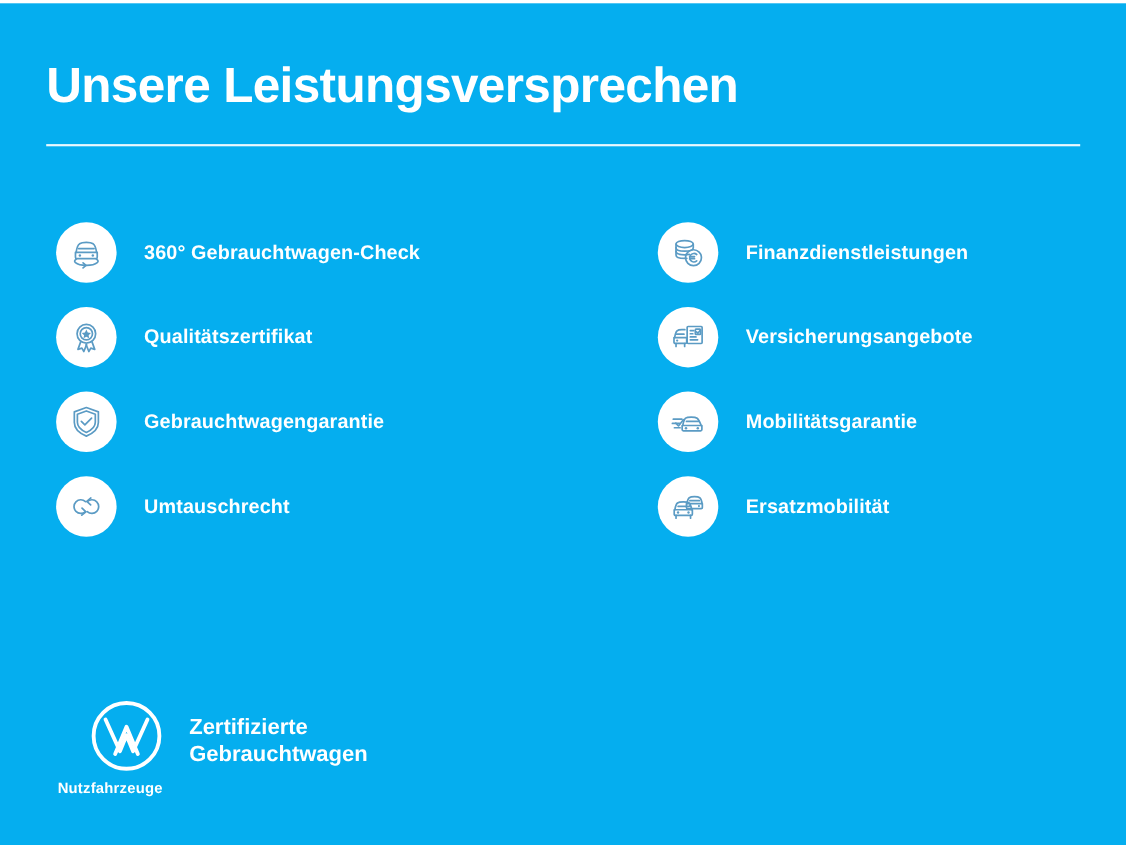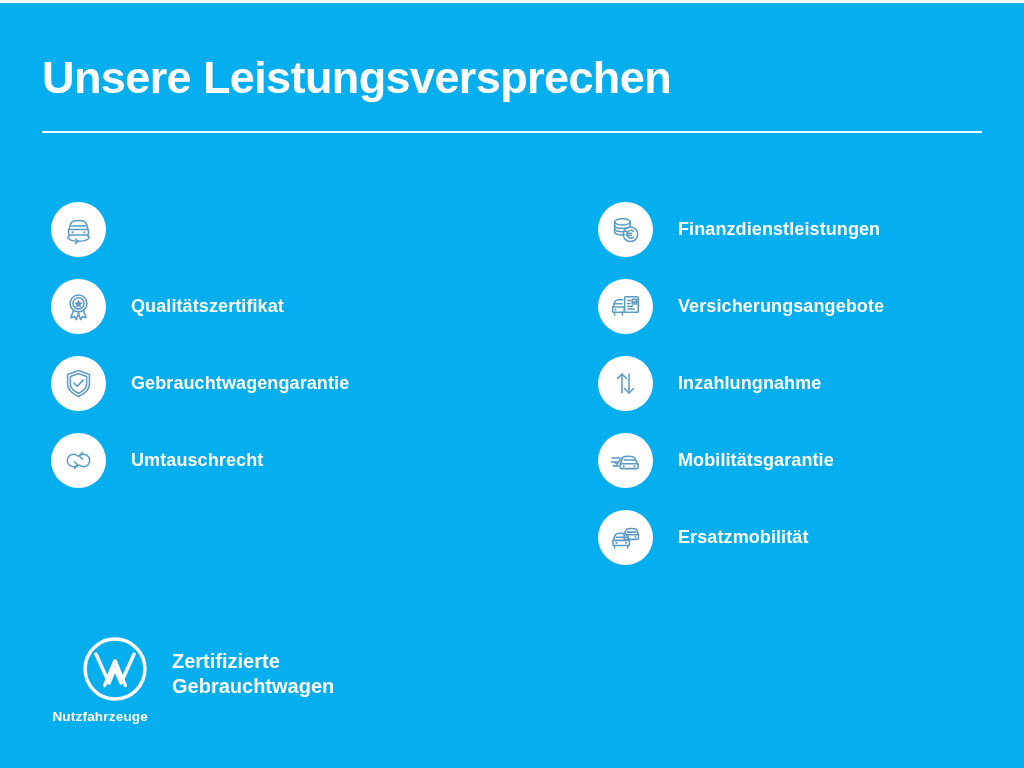--- a/index.html
+++ b/index.html
@@ -139,20 +139,21 @@
         <svg viewBox="0 0 32 32">
           <path d="M7 16 q0.8 -6 3 -7.6 q1.8 -1.2 6 -1.2 q4.2 0 6 1.2 q2.2 1.6 3 7.6"></path>
           <path d="M6.4 16 h19.2 v4.2 a1.2 1.2 0 0 1 -1.2 1.2 h-16.8 a1.2 1.2 0 0 1 -1.2 -1.2 z"></path>
           <path d="M9.2 12.6 h13.6"></path>
           <circle class="solid" cx="10.3" cy="18.7" r="1.1"></circle>
           <circle class="solid" cx="21.7" cy="18.7" r="1.1"></circle>
           <path d="M7.2 21.8 q-2.6 1.6 -0.8 3.2 q2.8 2.4 9.6 2.4 q6.8 0 9.6 -2.4 q1.8 -1.6 -0.8 -3.2"></path>
           <path d="M13.1 25.2 l2.6 2.2 l-2.6 2.2"></path>
         </svg>
       </span>
+      <span class="item-label">360° Gebrauchtwagen-Check</span>
     </div>
 
     <div class="item">
       <span class="icon-badge">
         <svg viewBox="0 0 32 32">
           <circle cx="16" cy="13" r="8.2"></circle>
           <circle cx="16" cy="13" r="5.4"></circle>
           <path class="solid" d="M16 9.3 l1.25 2.55 l2.8 0.4 l-2.03 1.97 l0.48 2.79 l-2.5 -1.32 l-2.5 1.32 l0.48 -2.79 l-2.03 -1.97 l2.8 -0.4 z"></path>
           <path d="M11 20.2 l-2.4 6.6 l3.5 -1.1 l1.7 3 l2.4 -6.1"></path>
           <path d="M21 20.2 l2.4 6.6 l-3.5 -1.1 l-1.7 3 l-2.4 -6.1"></path>
@@ -214,31 +215,20 @@
           <path d="M5.4 21.6 v2.6 M13.0 21.6 v2.6"></path>
           <rect x="15.2" y="6.6" width="13.2" height="15.0" rx="0.8"></rect>
           <path d="M18.0 10.2 h3.0 M18.0 13.0 h2.2 M18.0 15.8 h5.0 M18.0 18.4 h6.4"></path>
           <rect x="22.4" y="9.0" width="4.6" height="4.6" rx="0.6"></rect>
           <path d="M23.4 11.3 l1.2 1.2 l2.2 -2.6"></path>
         </svg>
       </span>
       <span class="item-label">Versicherungsangebote</span>
     </div>
 
-    <div class="item">
-      <span class="icon-badge">
-        <svg viewBox="0 0 32 32">
-          <path d="M12.6 25.2 v-18.4"></path>
-          <path d="M8.2 11.2 l4.4 -4.4 l4.4 4.4"></path>
-          <path d="M19.4 6.8 v18.4"></path>
-          <path d="M15.0 20.8 l4.4 4.4 l4.4 -4.4"></path>
-        </svg>
-      </span>
-      <span class="item-label">Inzahlungnahme</span>
-    </div>
 
     <div class="item">
       <span class="icon-badge">
         <svg viewBox="0 0 32 32">
           <path d="M11.4 19.2 q0.8 -5.0 2.4 -6.4 q1.2 -1.0 5.0 -1.0 q3.8 0 5.2 1.0 q1.6 1.2 3.6 6.4"></path>
           <path d="M10.8 19.2 h17.4 v3.6 a1.1 1.1 0 0 1 -1.1 1.1 h-15.2 a1.1 1.1 0 0 1 -1.1 -1.1 z"></path>
           <path d="M14.6 15.6 h11.0"></path>
           <circle class="solid" cx="14.2" cy="21.6" r="1.1"></circle>
           <circle class="solid" cx="24.6" cy="21.6" r="1.1"></circle>
           <path d="M3.0 13.6 h7.6 M2.2 17.4 h6.4 M4.0 21.2 h5.0"></path>

